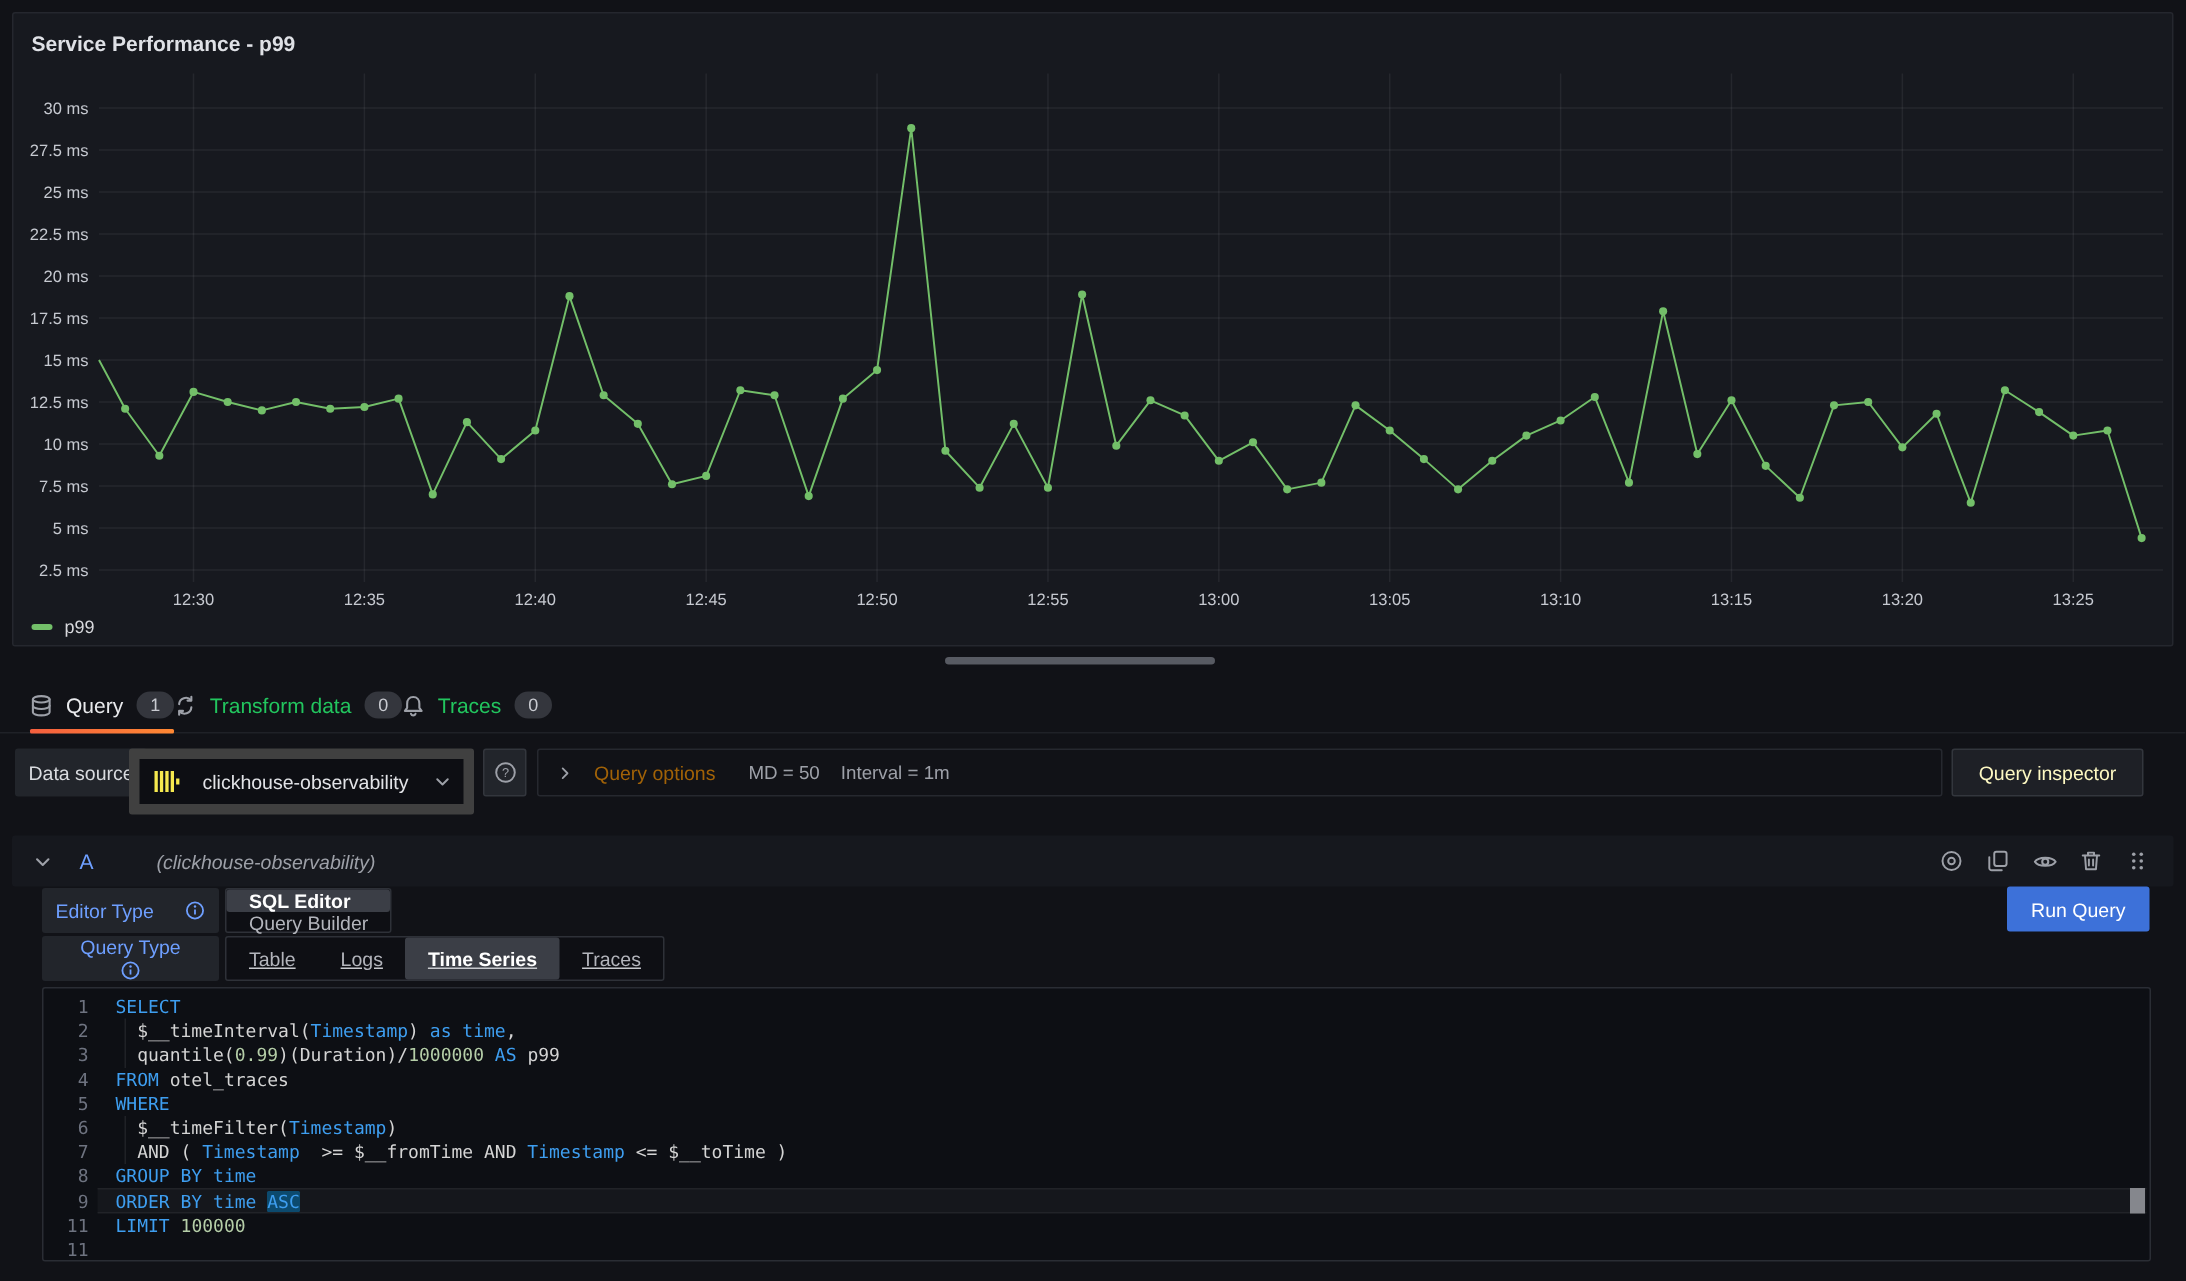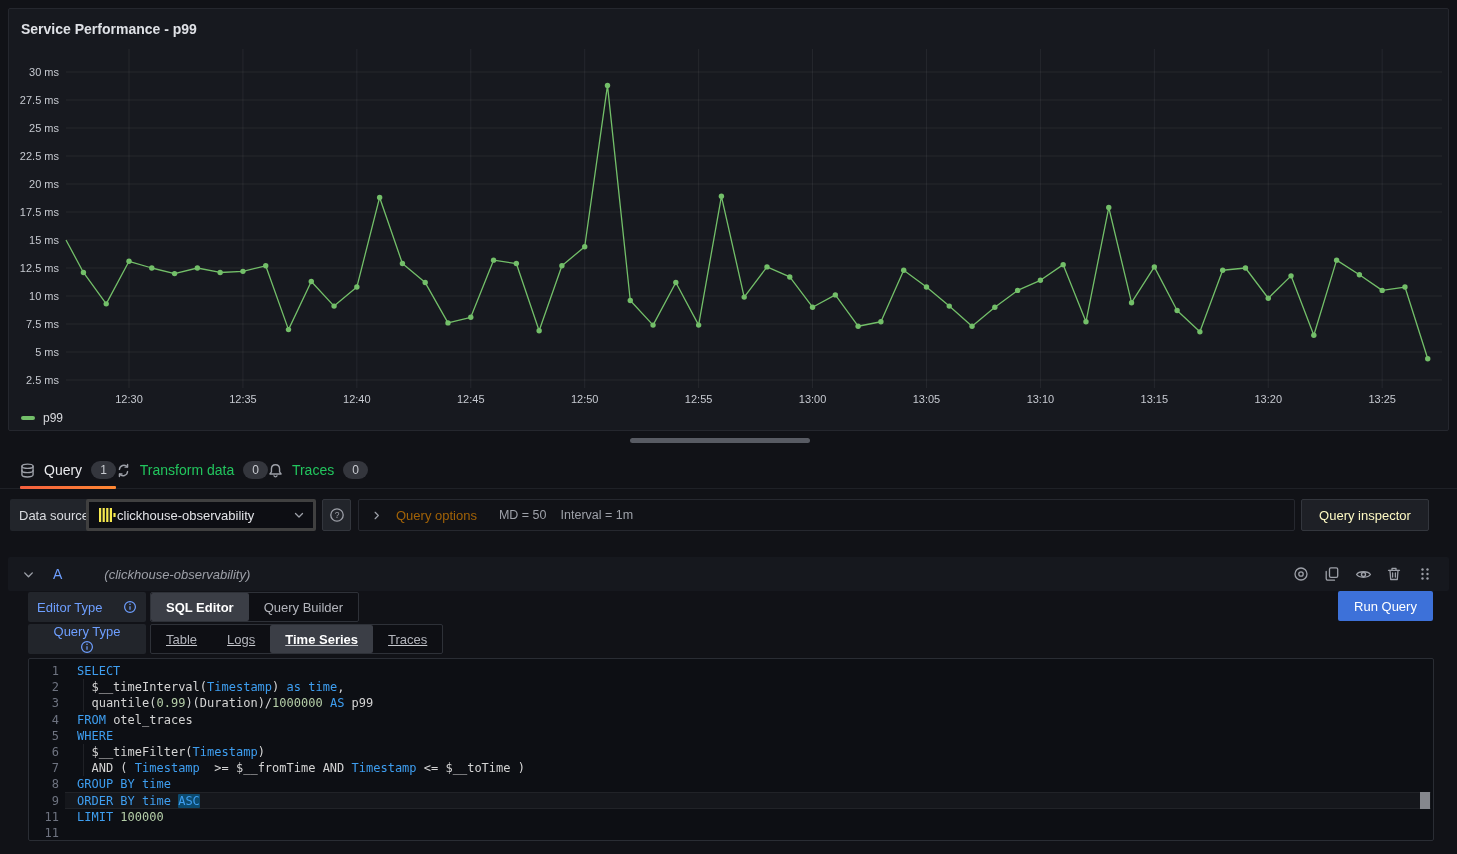--- a/index.html
+++ b/index.html
@@ -19,21 +19,21 @@
   .tabbar { position:absolute; left:0; top:452px; width:1457px; height:37px; border-bottom:1px solid #1F2127; display:flex; align-items:stretch; padding-left:20px; }
   .tab { position:relative; display:flex; align-items:center; gap:9px; cursor:pointer; }
   .tab .tab-label { font-size:14px; color:#22c55e; }
   .tab.active .tab-label { color:#E9EAED; font-weight:500; }
   .tab .badge { background:#34363D; color:#C9CBD1; border-radius:10px; padding:2px 9px; font-size:12px; }
   .tab-underline { position:absolute; left:0; right:0; bottom:-1px; height:3px; border-radius:1px; background:linear-gradient(90deg,#F55F3E,#FF8833); }
   .tab svg { flex:0 0 auto; }
 
   
   .ds-label { position:absolute; left:10px; top:499px; height:32px; padding:0 9px; background:#22252B; border-radius:2px; display:flex; align-items:center; font-size:13px; color:#D9DBDF; }
-  .ds-select { position:absolute; left:86px; top:499px; width:230px; height:32px; background:#0D0E13; border:3px solid #404040; border-radius:2px; display:flex; align-items:center; gap:0; padding:0 8px; cursor:pointer; }
+  .ds-select { position:absolute; left:86px; top:499px; width:230px; height:44px; background:#0D0E13; border:7px solid #404040; border-radius:2px; display:flex; align-items:center; gap:14px; padding:0 8px; cursor:pointer; }
   .ds-select .ds-name { font-size:13px; color:#E2E3E7; }
   .ds-select .chev { margin-left:auto; }
   .help-btn { position:absolute; left:322px; top:499px; width:29px; height:32px; background:#22252B; border:1px solid #33363D; border-radius:2px; display:flex; align-items:center; justify-content:center; cursor:pointer; }
   .qopts { position:absolute; left:358px; top:499px; width:937px; height:32px; border:1px solid #26282F; border-radius:2px; display:flex; align-items:center; gap:14px; padding:0 12px; cursor:pointer; }
   .qopts .qo-label { font-size:13px; color:#a16207; }
   .qopts .qo-meta { font-size:12.5px; color:#9DA0A8; }
   .qinspect { position:absolute; left:1301px; top:499px; width:128px; height:32px; background:#1E2026; border:1px solid #33363D; border-radius:2px; color:#fef9c3; font-size:13px; display:flex; align-items:center; justify-content:center; cursor:pointer; }
 
   
   .qheader { position:absolute; left:8px; top:557px; width:1441px; height:34px; background:#16181E; border-radius:2px; display:flex; align-items:center; padding:0 14px; }
@@ -41,21 +41,21 @@
   .qheader .dshint { color:#9DA0A8; font-size:13px; font-style:italic; margin-left:42px; }
   .qheader .hicons { margin-left:auto; display:flex; align-items:center; gap:11px; }
   .hicon { width:20px; height:20px; display:flex; align-items:center; justify-content:center; cursor:pointer; }
 
   
   .chip { position:absolute; left:28px; width:118px; height:30px; background:#22252B; border-radius:2px; display:flex; align-items:center; justify-content:space-between; padding:0 9px; }
   .chip .chip-label { color:#6E9FFF; font-size:13px; }
   .row-etype { top:592px; }
   .row-qtype { top:624px;flex-direction:column; }
   .seg { position:absolute; left:150px; height:30px; display:inline-flex; align-items:stretch; background:#0E0F14; border:1px solid #2E3138; border-radius:2px; }
-  .seg-etype { top:592px; }
+  .seg-etype { top:592px;flex-direction:column; }
   .seg-qtype { top:624px;text-decoration:underline; }
   .seg-item { display:flex; align-items:center; padding:0 15px; font-size:13px; color:#B3B5BC; cursor:pointer; border-radius:2px; }
   .seg-item.active { background:#3B3E46; color:#FFFFFF; font-weight:700; }
   .run-btn { position:absolute; left:1338px; top:591px; width:95px; height:30px; background:#3D71D9; border:none; border-radius:2px; color:#FFFFFF; font-size:13px; font-weight:500; font-family:inherit; display:flex; align-items:center; justify-content:center; cursor:pointer; }
 
   
   .sql-editor { position:absolute; left:28px; top:658px; width:1406px; height:183px; background:#0D0F14; border:1px solid #2A2D34; border-radius:2px; font-family:"DejaVu Sans Mono","Liberation Mono",monospace; font-size:12px; overflow:hidden; cursor:text; }
   .gutter { position:absolute; left:0; top:4px; width:30px; text-align:right; color:#6E7380; }
   .gutter .gl { height:16.2px; line-height:16.2px; }
   .code { position:absolute; left:48px; top:4px; white-space:pre; color:#D4D4D4; }

